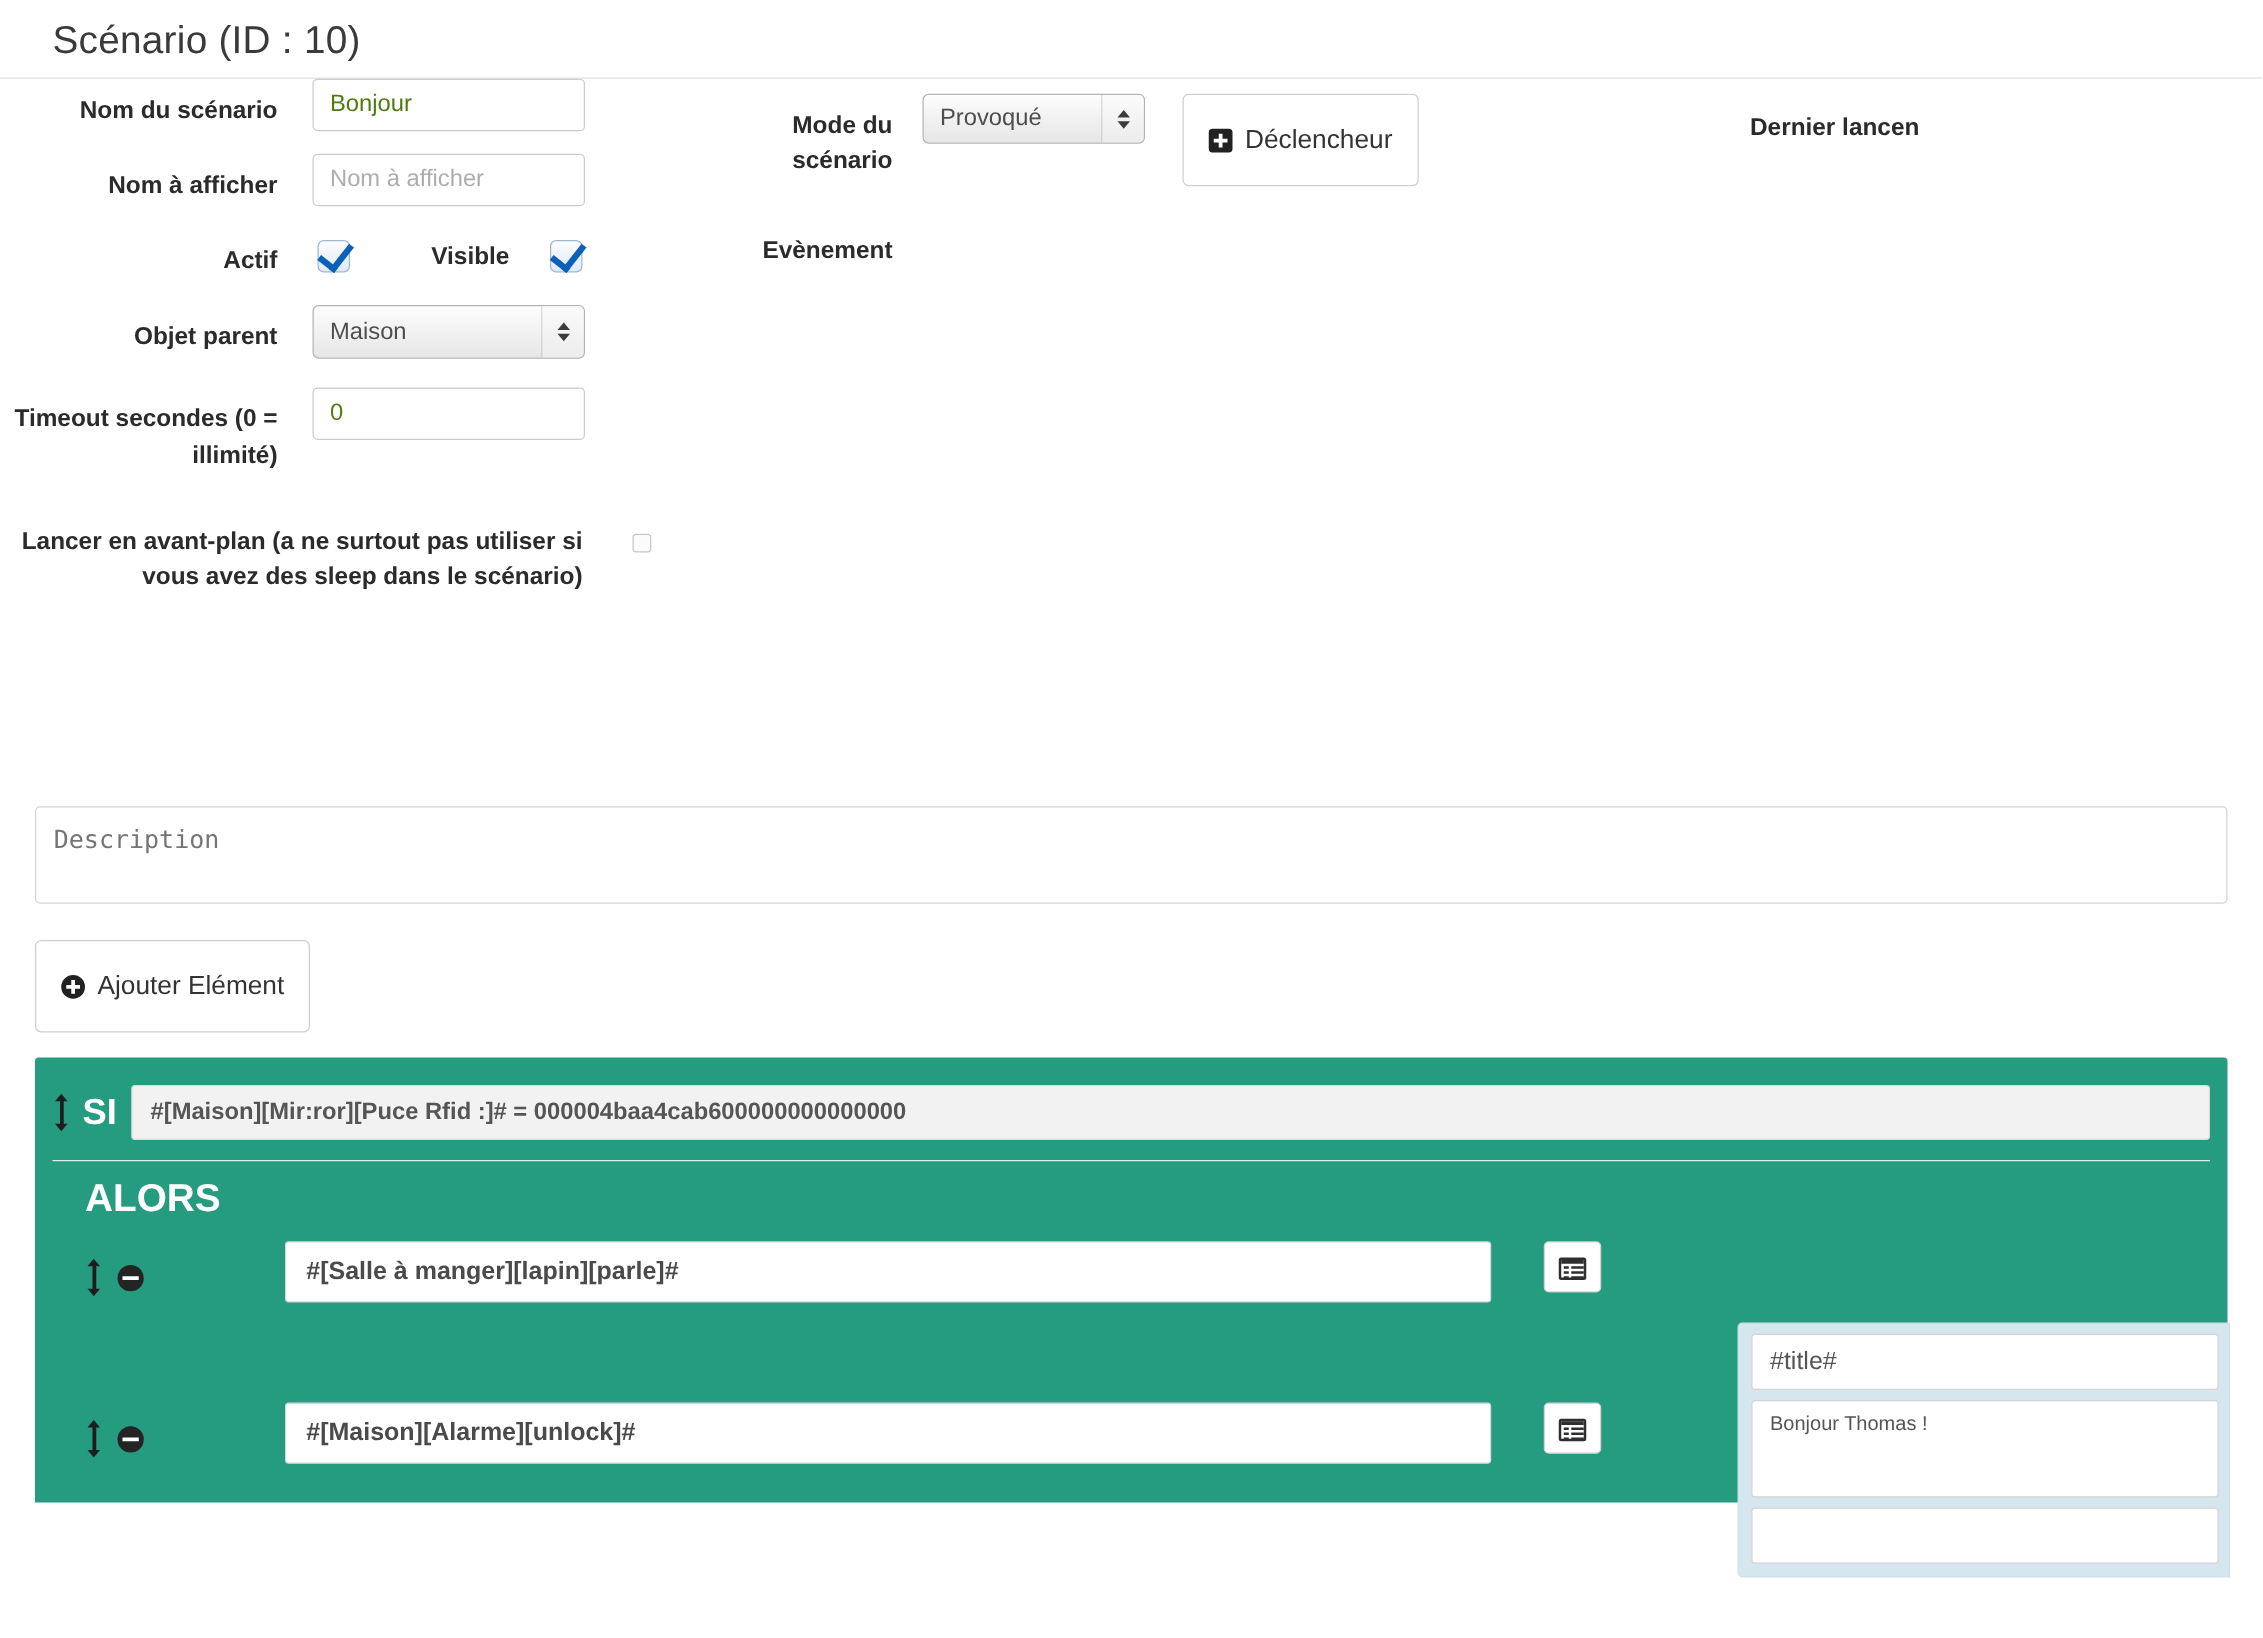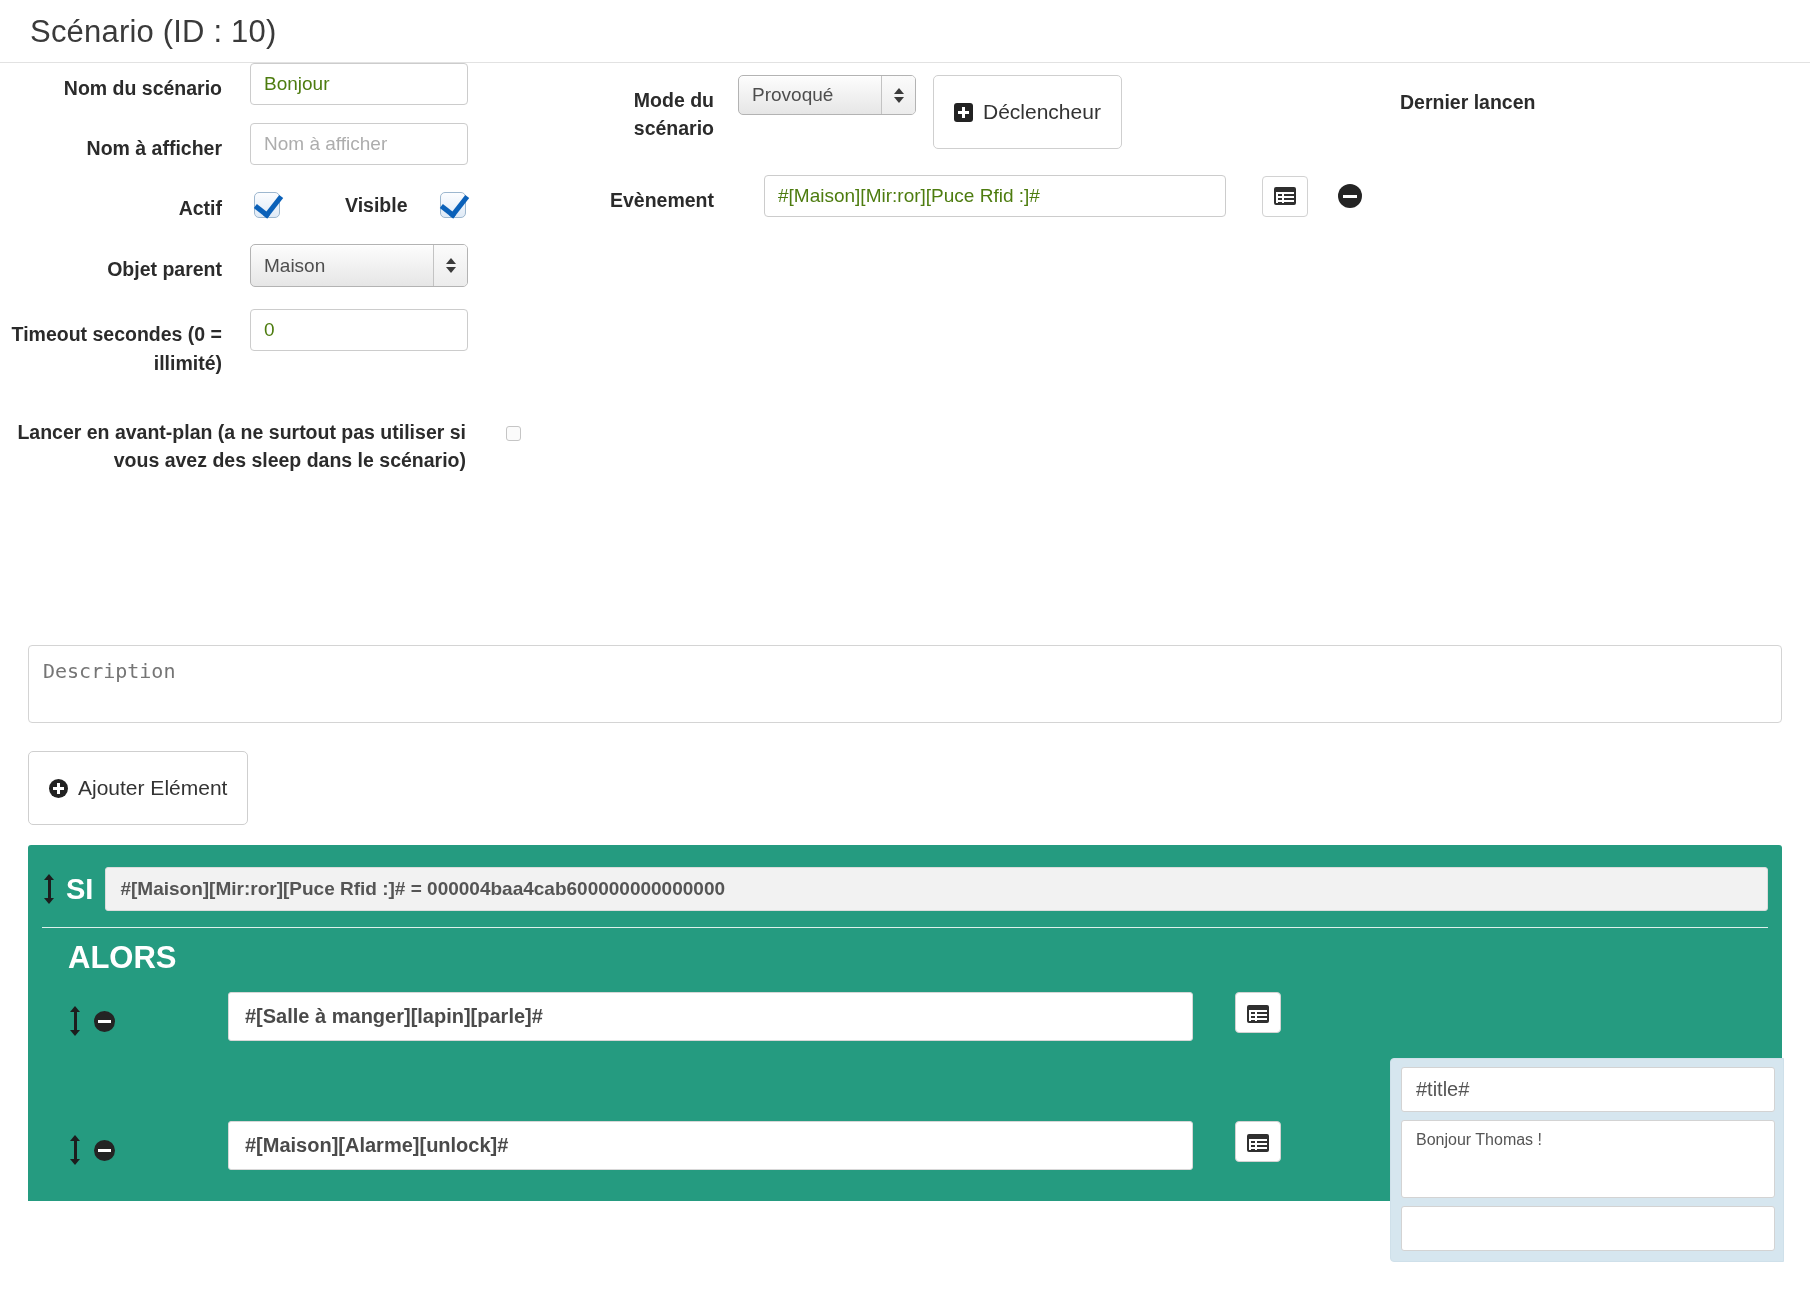--- a/index.html
+++ b/index.html
@@ -12,21 +12,21 @@
     color:#333333;
     overflow:hidden;
     position:relative;
   }
 
   
   .page-title {
     font-size:31px;
     font-weight:400;
     color:#3a3a3a;
-    padding:14px 0 12px 30px;
+    padding:14px 0 12px 42px;
     letter-spacing:0.2px;
   }
   .title-rule {
     border-top:1px solid #e2e2e2;
     margin:0 0 0 0;
   }
 
   
   .form-area { position:relative; height:560px; }
 
@@ -358,52 +358,38 @@
         <input class="cbx small" type="checkbox" style="">
       </div>
     </div>
 
   </div>
 
   <div class="col-mid">
 
     <div class="frow" style="margin-top:12px;">
       <div class="flabel" style="width:178px;padding-right:24px;">Mode du scénario</div>
-      <div class="fctl" style="display:flex;align-items:flex-start;gap:17px;">
+      <div class="fctl" style="display:flex;align-items:flex-start;gap:30px;">
         <div class="sel-wrap narrow">
           <div class="sel-face"></div>
           <div class="sel-text">Provoqué</div>
           <div class="sel-btn">
             <div class="tri-up"></div>
             <div class="tri-dn"></div>
           </div>
         </div>
         <div class="btn">
           <span class="ico-plus"></span>
           <span>Déclencheur</span>
         </div>
       </div>
     </div>
 
     <div class="frow" style="margin-top:26px;gap:26px;">
       <div class="flabel" style="width:178px;padding-right:24px;">Evènement</div>
-      <div class="fctl" style="display:flex;align-items:center;">
-        <input class="txt" type="text" style="width: 462px;" value="#[Maison][Mir:ror][Puce Rfid :]#">
-        <span class="icon-btn" style="margin-left:36px;">
-          <span class="glyph-list">
-            <i></i>
-              <i></i>
-              <i></i>
-              <b></b>
-              <b></b>
-              <b></b>
-          </span>
-        </span>
-        <span class="ico-minus" style="margin-left:30px;"></span>
-      </div>
     </div>
 
   </div>
 
   <div class="col-right">
     <div class="right-hdr">Dernier lancen</div>
   </div>
 
 </div>
 

